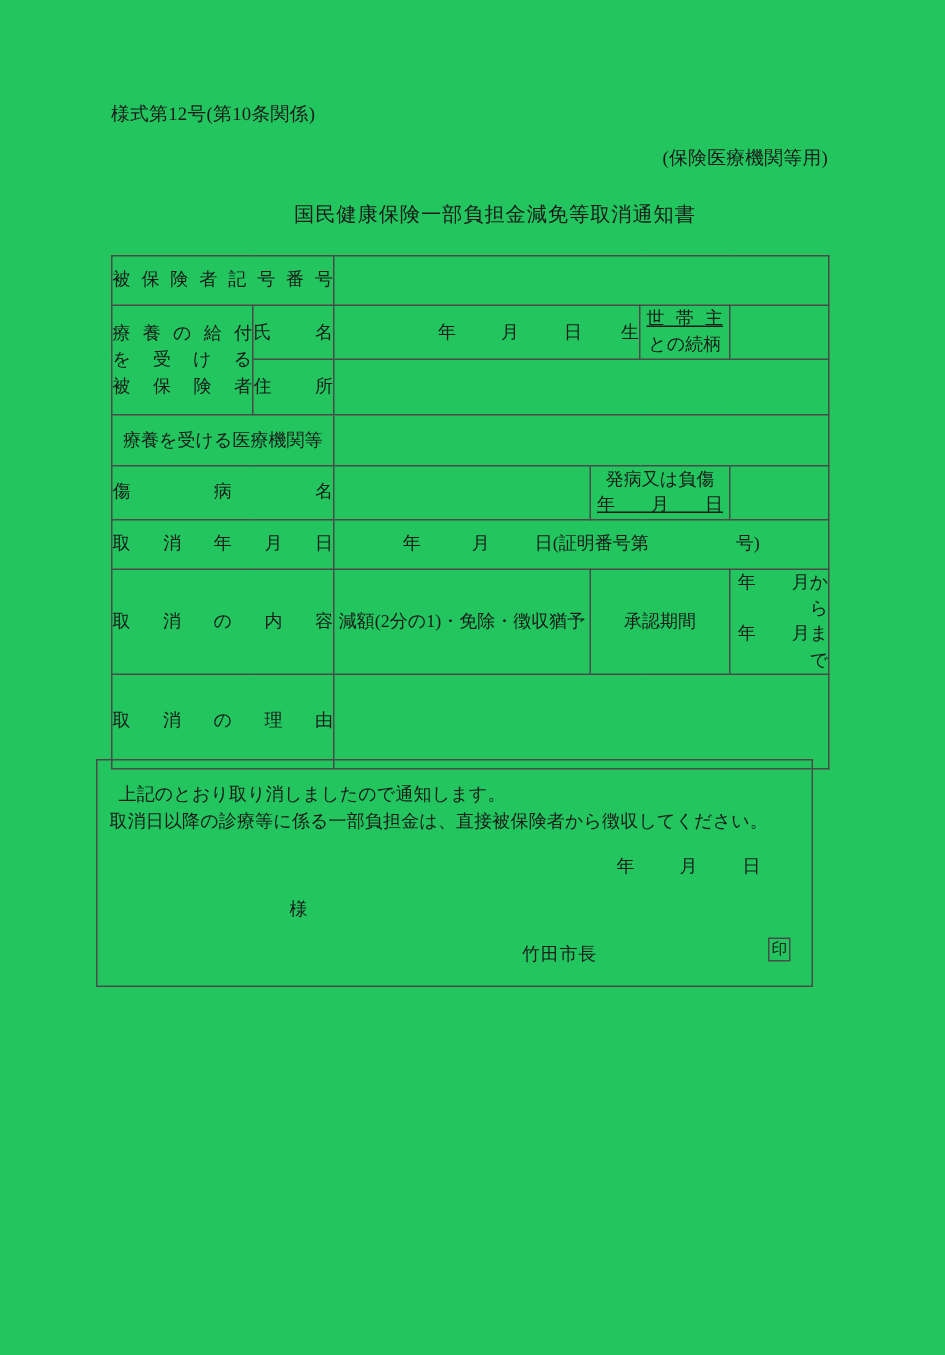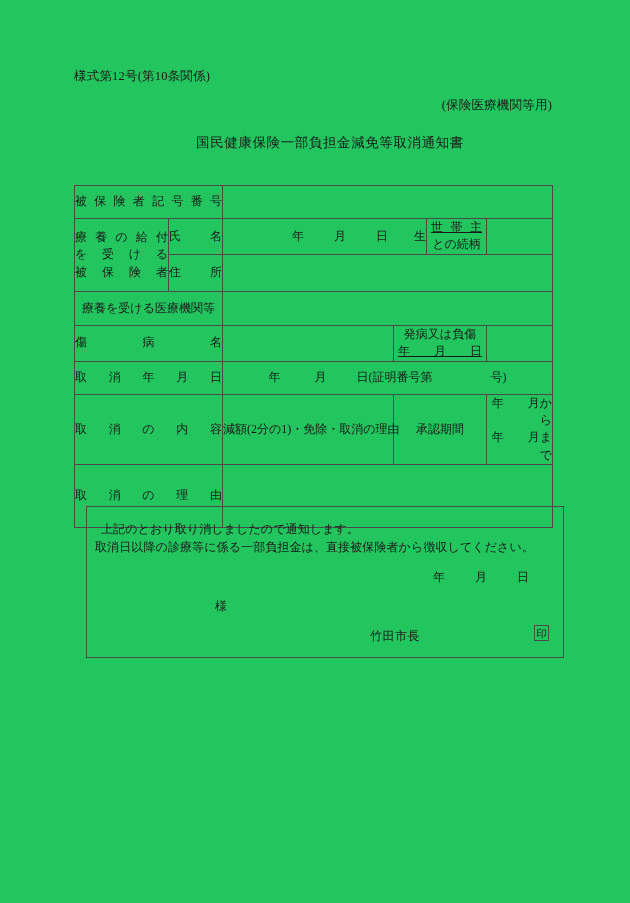--- a/index.html
+++ b/index.html
@@ -51,21 +51,20 @@
   }
 
   
   .form-table {
     position: absolute;
     left: 74px;
     top: 170px;
     width: 478px;
     border-collapse: collapse;
     table-layout: fixed;
-    margin-top: 15px;
   }
   .form-table td {
     border: 1px solid #4a4a4a;
     font-size: 12px;
     padding: 0;
     vertical-align: middle;
     line-height: 1.45;
   }
 
   
@@ -129,21 +128,21 @@
 
   .content-text {
     text-align: center;
     white-space: nowrap;
     padding: 0 4px;
   }
 
   
   .notice-box {
     position: absolute;
-    left: 86px;
+    left: 64px;
     top: 506px;
     width: 478px;
     height: 152px;
     border: 1px solid #4a4a4a;
     box-sizing: border-box;
   }
   .notice-line {
     position: absolute;
     font-size: 12px;
     white-space: nowrap;
@@ -254,21 +253,21 @@
 
       <tr>
         <td class="lbl" colspan="2" style="height:32px">取消年月日</td>
         <td class="cancel-date-text" colspan="5">
           <span>年</span><span class="gap-a"></span><span>月</span><span class="gap-b"></span><span>日(証明番号第</span><span class="gap-c"></span><span>号)</span>
         </td>
       </tr>
 
       <tr>
         <td class="lbl" colspan="2" style="height:36px">取消の内容</td>
-        <td class="content-text" colspan="2">減額(2分の1)・免除・取消の理由</td>
+        <td class="content-text" colspan="2">減額(2分の1)・免除・徴収猶予</td>
         <td class="lbl-plain" colspan="2">承認期間</td>
         <td class="two-line">
           <span>年　　月から</span>
           <span>年　　月まで</span>
         </td>
       </tr>
 
       <tr>
         <td class="lbl" colspan="2" style="height:62px">取消の理由</td>
         <td class="val" colspan="5"></td>

